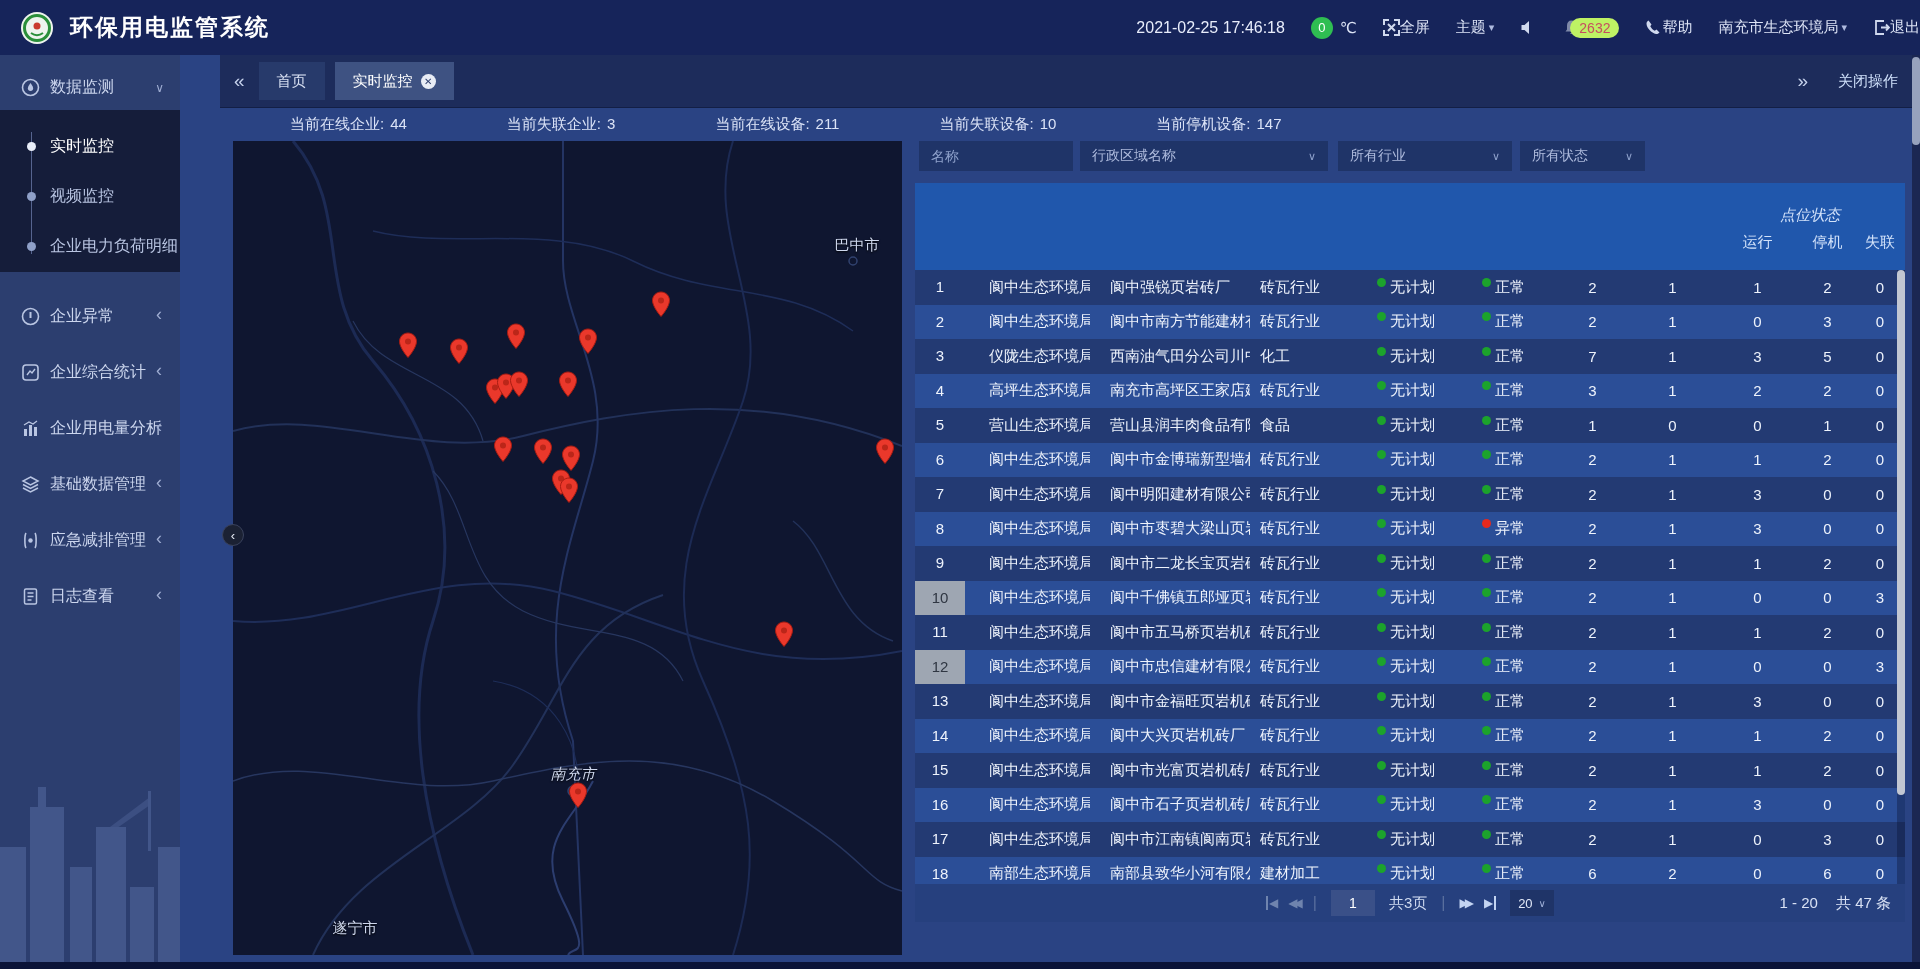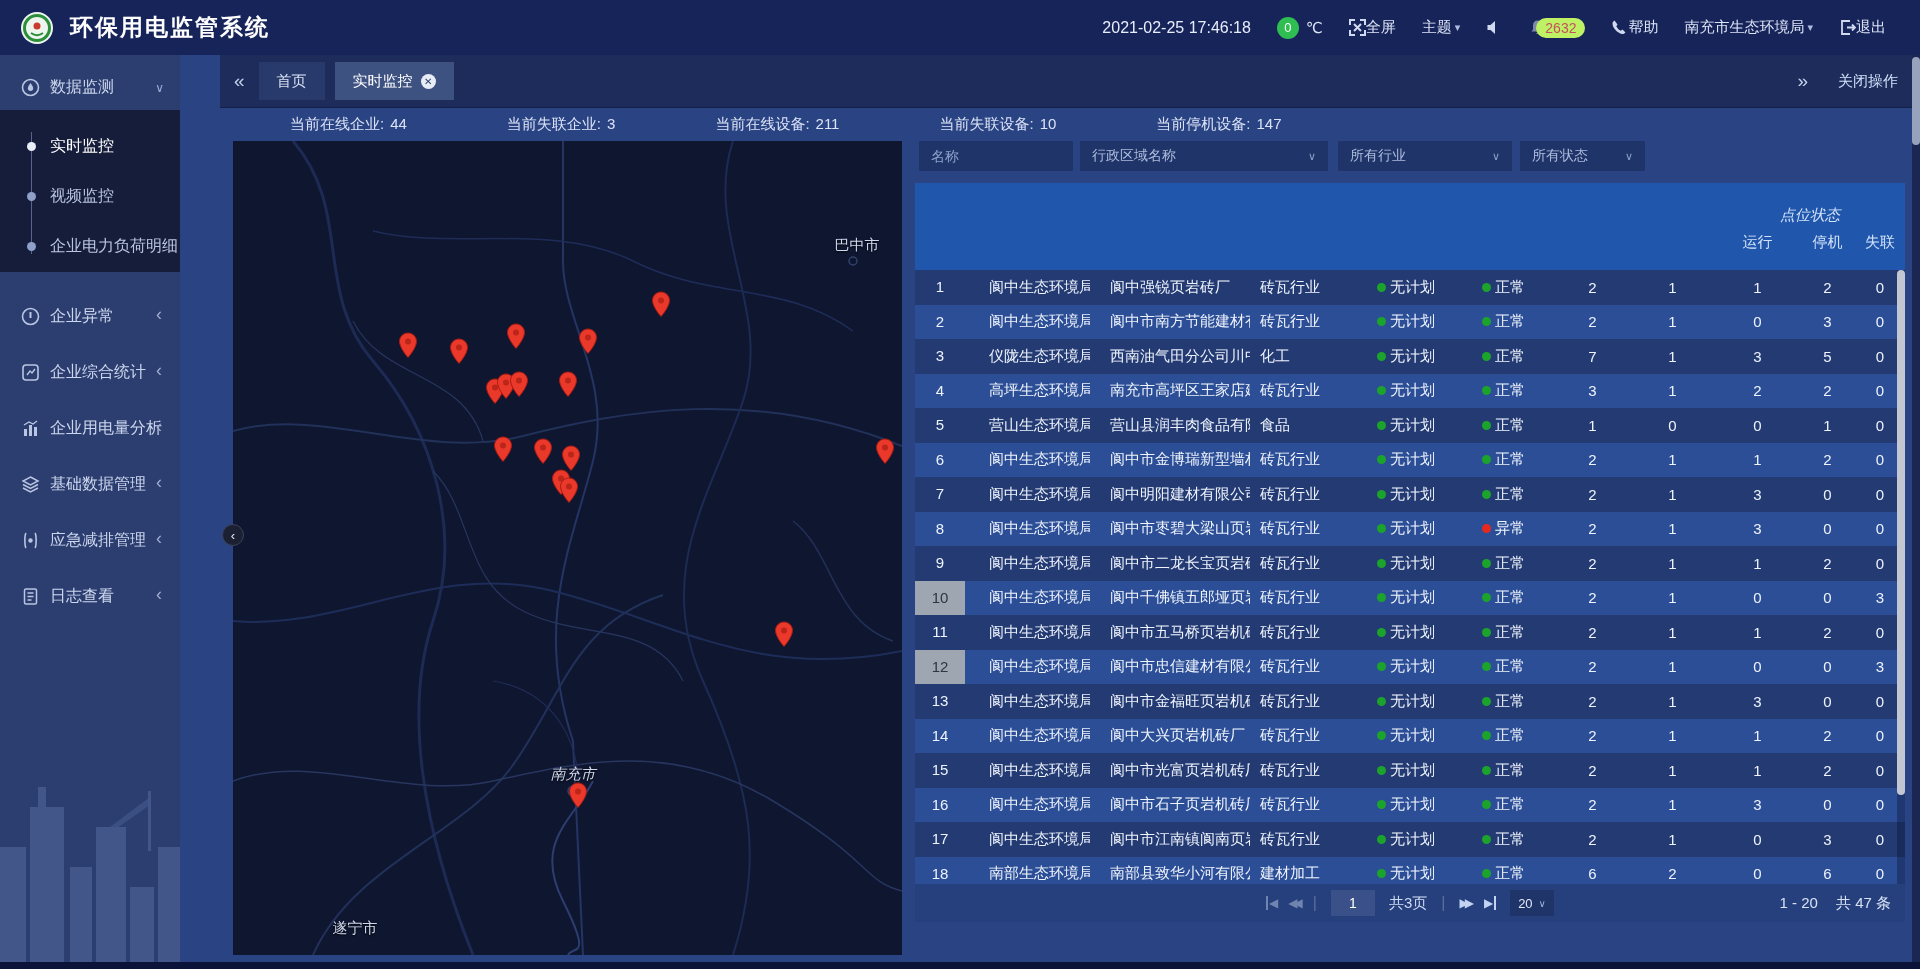--- a/index.html
+++ b/index.html
@@ -4,21 +4,21 @@
 <style>
   html,body{margin:0;padding:0;background:#0b1438;}
   *{box-sizing:border-box;font-family:"Liberation Sans","DejaVu Sans",sans-serif;}
   .stage{position:relative;width:1920px;height:969px;overflow:hidden;background:#2a4383;}
 
   
   .topbar{position:absolute;left:0;top:0;width:1920px;height:55px;background:#16245a;display:flex;align-items:center;z-index:30;}
   .brand{display:flex;align-items:center;padding-left:20px;}
   .logo{width:34px;height:34px;margin-right:16px;}
   .app-title{color:#fff;font-size:23px;font-weight:bold;letter-spacing:2px;}
-  .topbar-right{margin-left:auto;display:flex;align-items:center;gap:26px;padding-right:34px;color:#dde4f6;font-size:15px;}
+  .topbar-right{margin-left:auto;display:flex;align-items:center;gap:26px;color:#dde4f6;font-size:15px;}
   .datetime{font-size:16px;color:#e8edfb;}
   .temp{display:flex;align-items:center;gap:7px;}
   .temp-circle{width:22px;height:22px;border-radius:50%;background:#2fbe52;color:#fff;font-size:13px;display:flex;align-items:center;justify-content:center;}
   .top-item{display:flex;align-items:center;gap:0;cursor:pointer;white-space:nowrap;}
   .caret::after{content:"▾";font-size:11px;color:#aebade;margin-left:3px;}
   .notif{position:relative;display:flex;align-items:center;}
   .badge{background:#bef264;color:#c65060;border-radius:10px;padding:2px 9px;font-size:14px;margin-left:-10px;}
   .ticon{width:17px;height:17px;flex:0 0 auto;}
 
   
@@ -80,21 +80,21 @@
   .tbody{position:absolute;left:0;top:129px;width:990px;height:614px;overflow:hidden;}
   .trow{display:grid;grid-template-columns:50px 125px 160px 105px 105px 95px 75px 85px 85px 55px 50px;height:34.5px;align-items:center;color:#eef3fc;font-size:15px;cursor:pointer;}
   .trow.odd{background:#233a73;}
   .trow.even{background:#2b4e97;}
   .td{text-align:center;overflow:hidden;white-space:nowrap;}
   .td.al{text-align:left;}
   .td.idx{height:34.5px;line-height:34.5px;}
   .td.idx.flag{background:#9ea6b2;color:#2f3642;}
   .td .sdot{display:inline-block;width:9px;height:9px;border-radius:50%;margin-right:4px;vertical-align:middle;}
   .pl24{padding-left:24px;} .pl20{padding-left:20px;} .pl10{padding-left:10px;}
-  .statcell{display:flex;align-items:center;padding-left:22px;}
+  .statcell{display:flex;align-items:flex-start;padding-left:22px;}
 
   .tscroll{position:absolute;left:982px;top:129px;width:8px;height:614px;background:rgba(10,18,45,.35);}
   .tscroll .thumb{position:absolute;left:0;top:0;width:8px;height:525px;background:#c2c7d2;border-radius:4px;}
 
   .pager{position:absolute;left:0;top:743px;width:990px;height:38px;background:#26407e;display:flex;align-items:center;justify-content:center;gap:14px;color:#cfdaf0;font-size:15px;}
   .pg-ic{font-size:12px;letter-spacing:-4px;cursor:pointer;user-select:none;}
   .pg-dim{color:#6f84ae;}
   .pg-lit{color:#c3d4f2;}
   .pg-bar-l{border-left:2px solid currentColor;padding-left:1px;}
   .pg-bar-r{border-right:2px solid currentColor;padding-right:1px;letter-spacing:0;}

